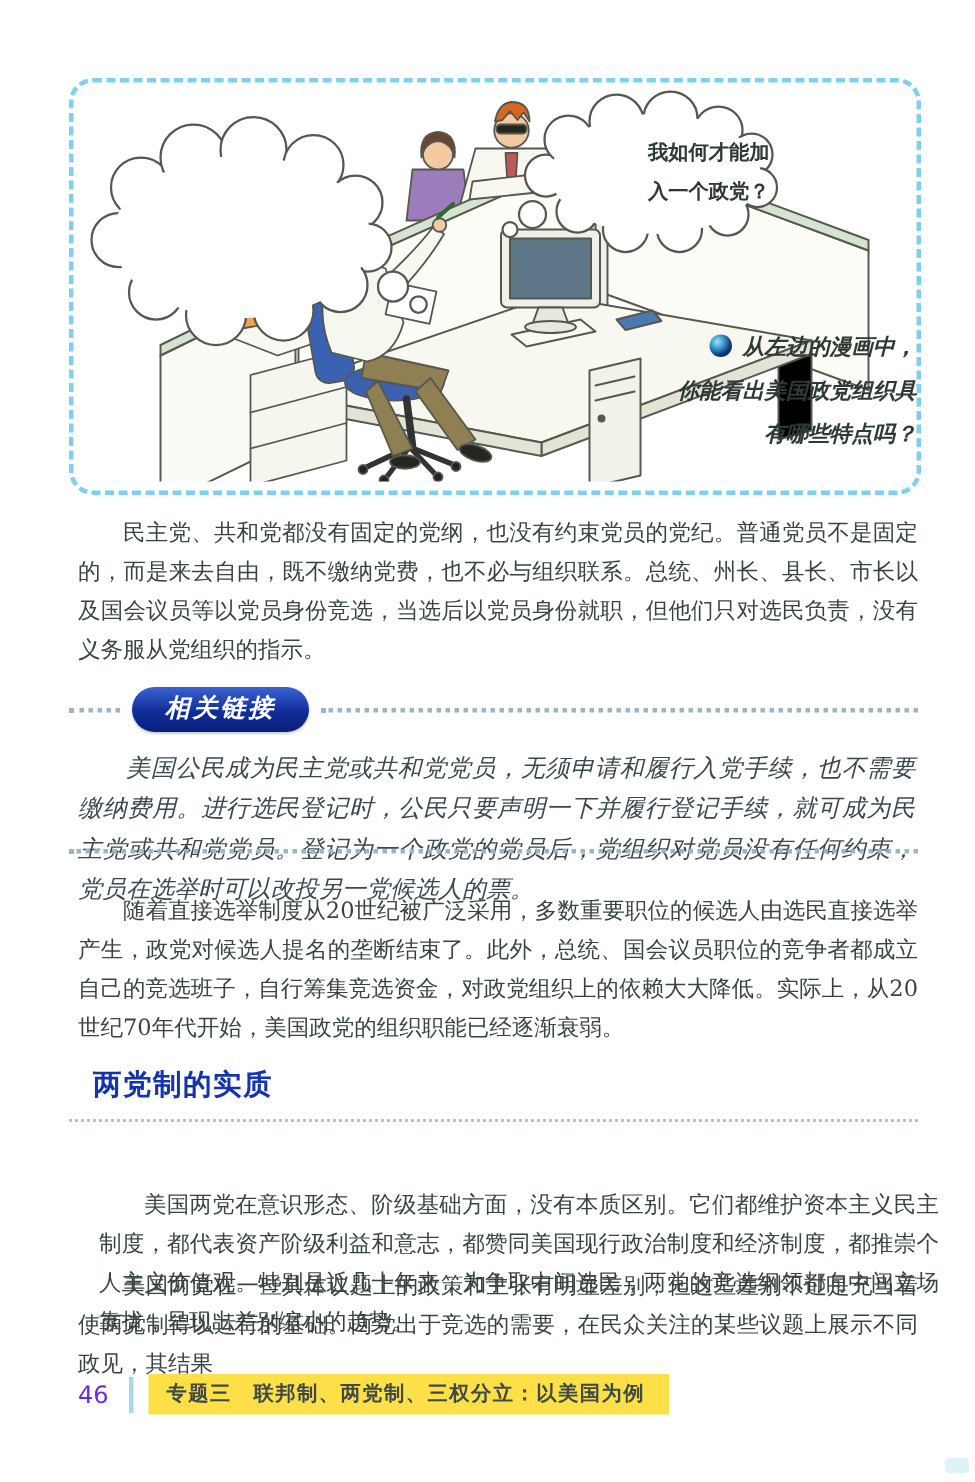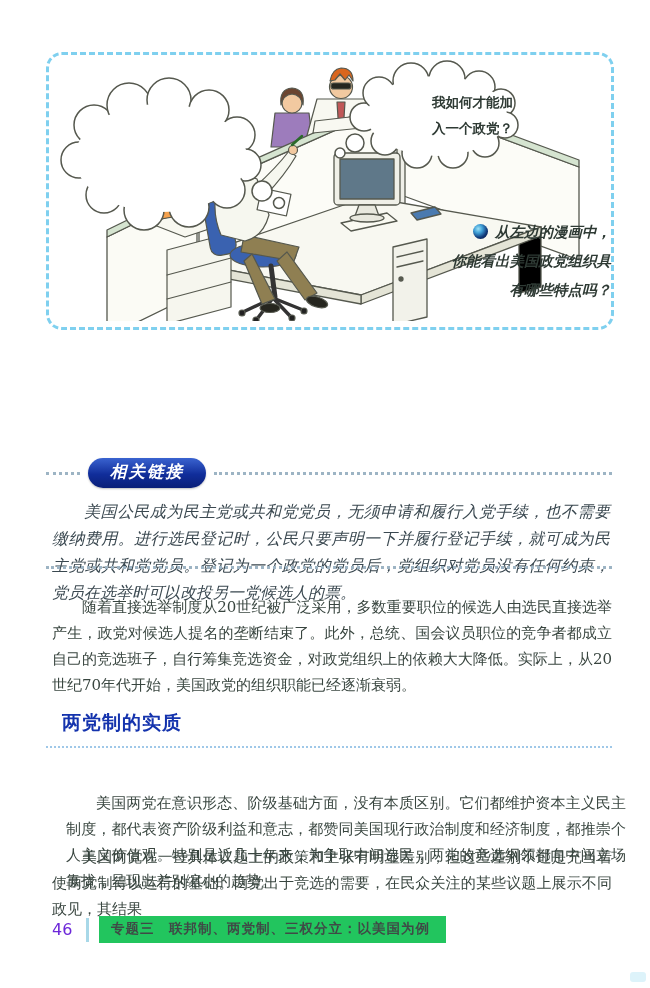--- a/index.html
+++ b/index.html
@@ -48,21 +48,21 @@
   .sec-head{position:absolute;left:62px;top:710px;font-family:"DejaVu Sans",sans-serif;
             font-weight:bold;font-size:19px;color:#1433ad;letter-spacing:1px;}
   .sec-underline{position:absolute;left:46px;top:746px;width:566px;
                  border-top:2px dotted #9fc8e8;height:0;}
 
   
   .footer{position:absolute;left:52px;top:916px;display:flex;align-items:center;
           font-family:"DejaVu Sans",sans-serif;}
   .page-num{font-size:16px;color:#6d28d9;width:34px;}
   .foot-div{width:3px;height:24px;background:#a8d8e8;margin-right:10px;}
-  .foot-strip{background:#22c55e;padding:4px 16px 5px 12px;font-size:13.5px;
+  .foot-strip{background:#fde047;padding:4px 16px 5px 12px;font-size:13.5px;
               color:#3f4a46;font-weight:bold;letter-spacing:1px;white-space:nowrap;}
   .edge-mark{position:absolute;right:4px;top:972px;width:16px;height:10px;
              background:#ddf3fa;border-radius:3px;}
 </style>
 </head>
 <body>
 
 <div class="page">
 
   <div class="illus-box">
@@ -192,20 +192,21 @@
       <div>入一个政党？</div>
     </div>
 
     <div class="question">
       <div><span class="q-icon"></span><span>从左边的漫画中，</span></div>
       <div>你能看出美国政党组织具</div>
       <div>有哪些特点吗？</div>
     </div>
   </div>
 
+  <div class="para" id="p1">民主党、共和党都没有固定的党纲，也没有约束党员的党纪。普通党员不是固定的，而是来去自由，既不缴纳党费，也不必与组织联系。总统、州长、县长、市长以及国会议员等以党员身份竞选，当选后以党员身份就职，但他们只对选民负责，没有义务服从党组织的指示。</div>
 
   <div class="rel-row">
     <div class="dotline lead"></div>
     <div class="rel-badge">相关链接</div>
     <div class="dotline tail"></div>
   </div>
   <div class="rel-body">美国公民成为民主党或共和党党员，无须申请和履行入党手续，也不需要缴纳费用。进行选民登记时，公民只要声明一下并履行登记手续，就可成为民主党或共和党党员。登记为一个政党的党员后，党组织对党员没有任何约束，党员在选举时可以改投另一党候选人的票。</div>
   <div class="dotline rel-bottom"></div>
 
   <div class="para" id="p2">随着直接选举制度从20世纪被广泛采用，多数重要职位的候选人由选民直接选举产生，政党对候选人提名的垄断结束了。此外，总统、国会议员职位的竞争者都成立自己的竞选班子，自行筹集竞选资金，对政党组织上的依赖大大降低。实际上，从20世纪70年代开始，美国政党的组织职能已经逐渐衰弱。</div>

